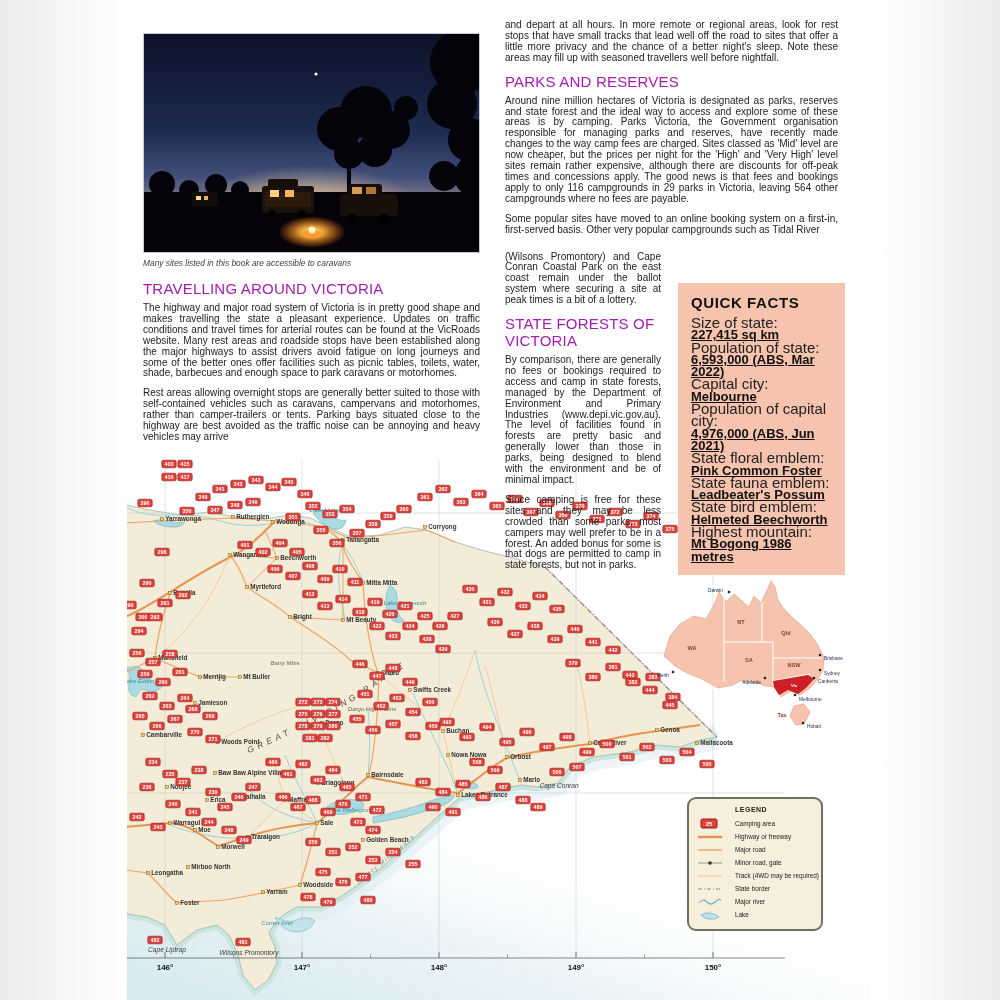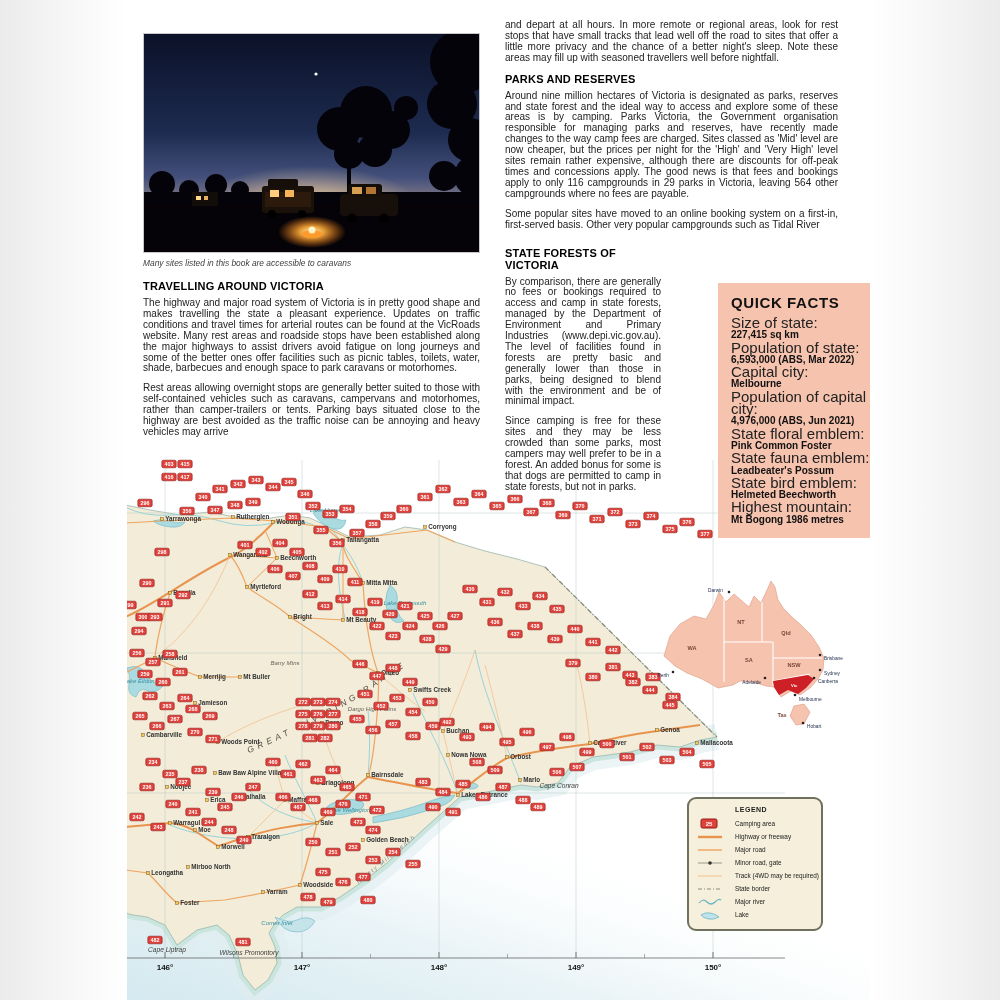--- a/index.html
+++ b/index.html
@@ -2,35 +2,35 @@
 <html><head>
 <meta charset="utf-8">
 <style>
   html,body{margin:0;padding:0;background:#fff;}
   .page{position:relative;width:1000px;height:1000px;background:#fff;overflow:hidden;
         font-family:"Liberation Sans",sans-serif;color:#1c1c1c;}
   .edge{position:absolute;top:0;height:100%;z-index:5;pointer-events:none;}
   .edge-left{left:0;width:127px;background:linear-gradient(to right,#ebebeb,#f7f7f7 55%,#ffffff 100%);}
   .edge-right{right:0;width:130px;background:linear-gradient(to left,#ebebeb,#f7f7f7 55%,#ffffff 100%);}
 
-  h2.red{color:#000000;font-size:11px;font-weight:bold;letter-spacing:.2px;margin:4px 0 6px 0;}
+  h2.red{color:#a21caf;font-size:15px;font-weight:normal;letter-spacing:.2px;margin:4px 0 6px 0;}
   p.body{font-size:10px;line-height:10.9px;text-align:justify;margin:0 0 9px 0;color:#222;}
 
   .left-col{position:absolute;left:143px;top:33px;width:337px;z-index:2;}
   .photo-frame{width:335px;height:218px;border:1px solid #c9c9c9;background:#000;}
   .photo-caption{font-style:italic;font-size:8.4px;color:#3c3c3c;margin:5px 0 12px 0;}
 
   .right-col{position:absolute;left:505px;top:20px;width:333px;z-index:2;}
   .narrow{width:156px;}
 
   .quick-facts{position:absolute;left:678px;top:283px;width:167px;box-sizing:border-box;
-               background:#f6c3ae;padding:11px 12px 12px 13px;z-index:3;margin-left:40px;}
+               background:#f6c3ae;padding:11px 12px 12px 13px;z-index:3;}
   .qf-title{font-size:15px;font-weight:bold;letter-spacing:.6px;margin:0 0 6px 0;color:#111;}
   .qf-label{font-size:15px;line-height:12.3px;color:#222;}
-  .qf-value{font-size:10px;line-height:12.3px;font-weight:bold;color:#111;}
+  .qf-value{font-size:13px;line-height:12.3px;font-weight:bold;color:#111;text-decoration:underline;}
 
   .aus-inset{position:absolute;left:648px;top:578px;width:224px;height:164px;z-index:3;}
 
   .map-wrap{position:absolute;left:125px;top:455px;width:745px;height:545px;z-index:1;}
 
   .legend{position:absolute;left:687px;top:797px;width:136px;box-sizing:border-box;z-index:4;
           background:#f5efdb;border:2px solid #70705e;border-radius:9px;padding:7px 8px 8px 8px;}
   .legend-title{font-size:7px;font-weight:bold;letter-spacing:.5px;margin:0 0 4px 38px;color:#222;}
   .legend-row{display:flex;align-items:center;height:13px;}
   .legend-icon{width:30px;flex:0 0 30px;display:flex;align-items:center;}
@@ -1277,20 +1277,21 @@
     <p class="body">The highway and major road system of Victoria is in pretty good shape and makes travelling the state a pleasant experience. Updates on traffic conditions and travel times for arterial routes can be found at the VicRoads website. Many rest areas and roadside stops have been established along the major highways to assist drivers avoid fatigue on long journeys and some of the better ones offer facilities such as picnic tables, toilets, water, shade, barbecues and enough space to park caravans or motorhomes.</p>
     <p class="body">Rest areas allowing overnight stops are generally better suited to those with self-contained vehicles such as caravans, campervans and motorhomes, rather than camper-trailers or tents. Parking bays situated close to the highway are best avoided as the traffic noise can be annoying and heavy vehicles may arrive</p>
   </div>
 
   <div class="right-col">
     <p class="body">and depart at all hours. In more remote or regional areas, look for rest stops that have small tracks that lead well off the road to sites that offer a little more privacy and the chance of a better night's sleep. Note these areas may fill up with seasoned travellers well before nightfall.</p>
     <h2 class="red">PARKS AND RESERVES</h2>
     <p class="body">Around nine million hectares of Victoria is designated as parks, reserves and state forest and the ideal way to access and explore some of these areas is by camping. Parks Victoria, the Government organisation responsible for managing parks and reserves, have recently made changes to the way camp fees are charged. Sites classed as 'Mid' level are now cheaper, but the prices per night for the 'High' and 'Very High' level sites remain rather expensive, although there are discounts for off-peak times and concessions apply. The good news is that fees and bookings apply to only 116 campgrounds in 29 parks in Victoria, leaving 564 other campgrounds where no fees are payable.</p>
     <p class="body" style="margin-bottom:16px;">Some popular sites have moved to an online booking system on a first-in, first-served basis. Other very popular campgrounds such as Tidal River</p>
     <div class="narrow">
+      <p class="body">(Wilsons Promontory) and Cape Conran Coastal Park on the east coast remain under the ballot system where securing a site at peak times is a bit of a lottery.</p>
       <h2 class="red">STATE FORESTS OF VICTORIA</h2>
       <p class="body">By comparison, there are generally no fees or bookings required to access and camp in state forests, managed by the Department of Environment and Primary Industries (www.depi.vic.gov.au). The level of facilities found in forests are pretty basic and generally lower than those in parks, being designed to blend with the environment and be of minimal impact.</p>
       <p class="body">Since camping is free for these sites and they may be less crowded than some parks, most campers may well prefer to be in a forest. An added bonus for some is that dogs are permitted to camp in state forests, but not in parks.</p>
     </div>
   </div>
 
   <div class="quick-facts">
     <div class="qf-title">QUICK FACTS</div>
     <div id="qf-items">
         <div class="qf-label">Size of state:</div>

